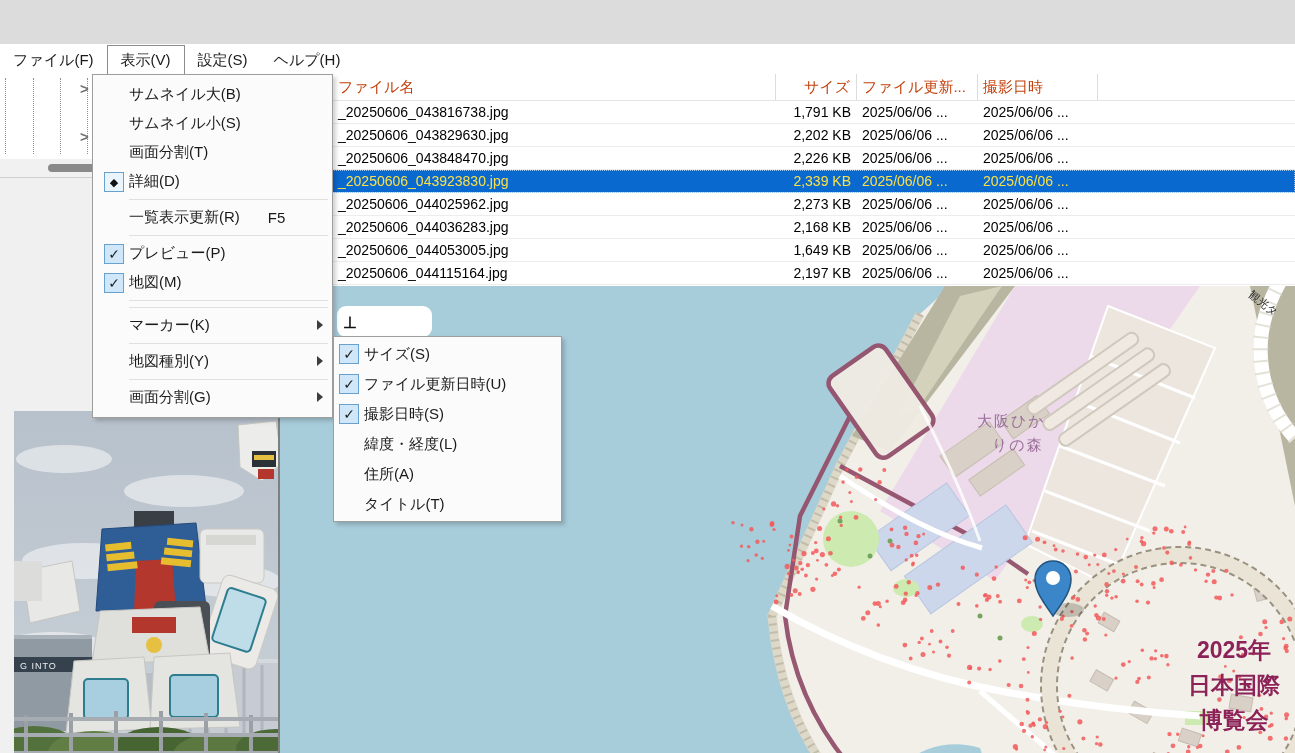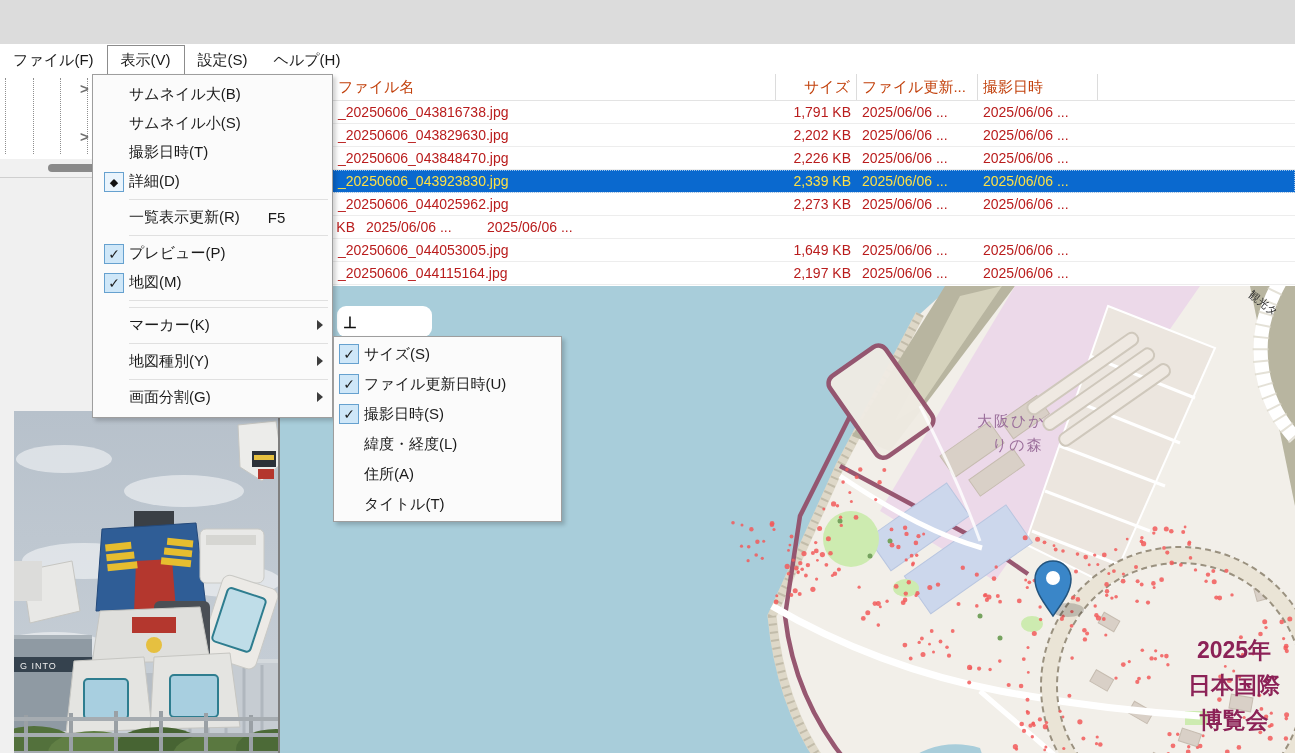--- a/index.html
+++ b/index.html
@@ -20,21 +20,21 @@
   .photo{position:absolute;left:0;top:233px;width:278px;height:380px;}
   .pane-divider{position:absolute;left:278px;top:30px;width:2px;height:723px;background:#7f7f7f;z-index:2;}
   
   .file-list{position:absolute;left:280px;top:30px;width:1015px;height:212px;background:#fff;z-index:1;font-size:14px;}
   .fl-header{display:flex;height:26px;line-height:26px;color:#c2410c;font-size:15px;border-bottom:1px solid #e3e3e3;}
   .fl-h{box-sizing:border-box;border-right:1px solid #dcdcdc;}
   .h-name{width:496px;padding-left:58px;}
   .h-size{width:81px;text-align:right;padding-right:6px;}
   .h-mod{width:121px;padding-left:5px;}
   .h-taken{width:120px;padding-left:5px;}
-  .fl-row{display:flex;height:22px;line-height:22px;color:#b91c1c;border-bottom:1px solid #ededed;cursor:default;}
+  .fl-row{display:flex;height:22px;line-height:22px;color:#000000;border-bottom:1px solid #ededed;cursor:default;}
   .c{box-sizing:border-box;overflow:hidden;white-space:nowrap;}
   .c-name{width:496px;padding-left:58px;}
   .c-size{width:81px;text-align:right;padding-right:6px;}
   .c-mod{width:121px;padding-left:5px;}
   .c-taken{width:120px;padding-left:5px;}
   .fl-row.sel{background:#0a69cf;color:#fde047;outline:1px dotted #9cc3ea;outline-offset:-1px;}
   .fl-row.sel .c{border-color:transparent;}
   
   .map{position:absolute;left:280px;top:242px;width:1015px;height:511px;z-index:1;background:#a8cdda;}
   .map svg{display:block;}
@@ -214,20 +214,21 @@
           <div class="c c-mod">2025/06/06 ...</div>
           <div class="c c-taken">2025/06/06 ...</div>
         </div>
         <div class="fl-row">
           <div class="c c-name">_20250606_044025962.jpg</div>
           <div class="c c-size">2,273 KB</div>
           <div class="c c-mod">2025/06/06 ...</div>
           <div class="c c-taken">2025/06/06 ...</div>
         </div>
         <div class="fl-row">
+          <div class="c c-name">_20250606_044036283.jpg</div>
           <div class="c c-size">2,168 KB</div>
           <div class="c c-mod">2025/06/06 ...</div>
           <div class="c c-taken">2025/06/06 ...</div>
         </div>
         <div class="fl-row">
           <div class="c c-name">_20250606_044053005.jpg</div>
           <div class="c c-size">1,649 KB</div>
           <div class="c c-mod">2025/06/06 ...</div>
           <div class="c c-taken">2025/06/06 ...</div>
         </div>
@@ -688,21 +689,21 @@
       <div class="menu-item">
         <span class="gutter"></span>
         <span class="lbl">サムネイル大(B)</span>
       </div>
       <div class="menu-item">
         <span class="gutter"></span>
         <span class="lbl">サムネイル小(S)</span>
       </div>
       <div class="menu-item">
         <span class="gutter"></span>
-        <span class="lbl">撮影日時(T)</span>
+        <span class="lbl">画面分割(T)</span>
       </div>
       <div class="menu-item">
         <span class="gutter">
           <span class="mradio">◆</span>
         </span>
         <span class="lbl">詳細(D)</span>
       </div>
       <div class="menu-sep"></div>
       <div class="menu-item">
         <span class="gutter"></span>

